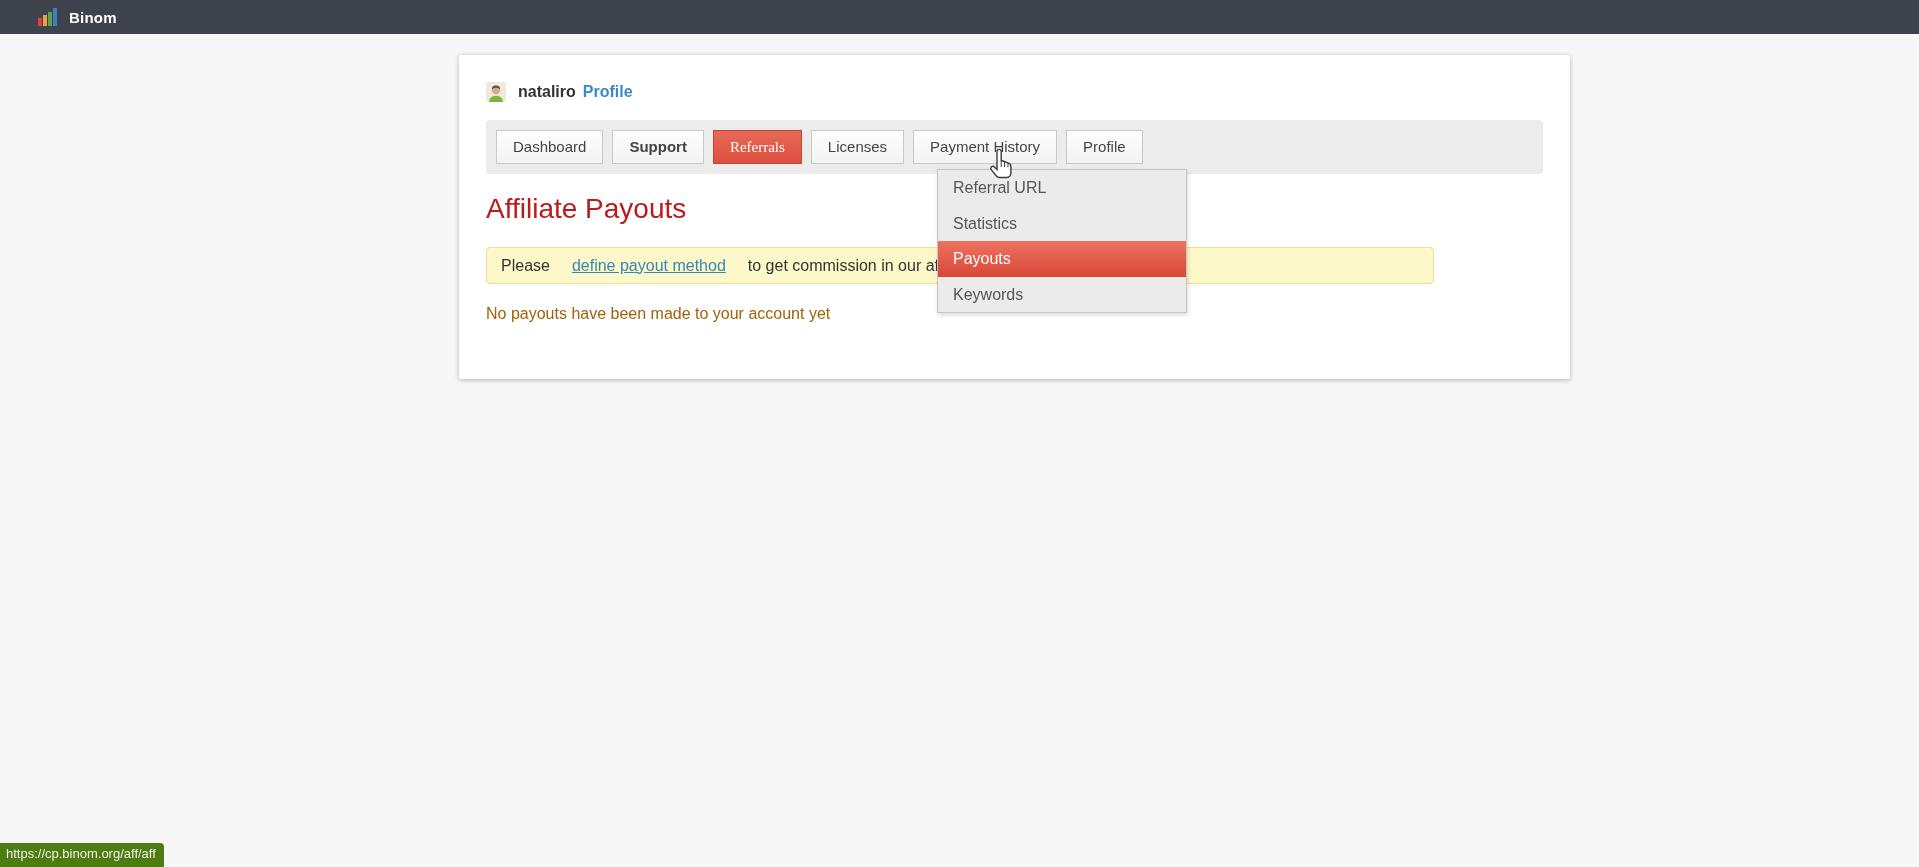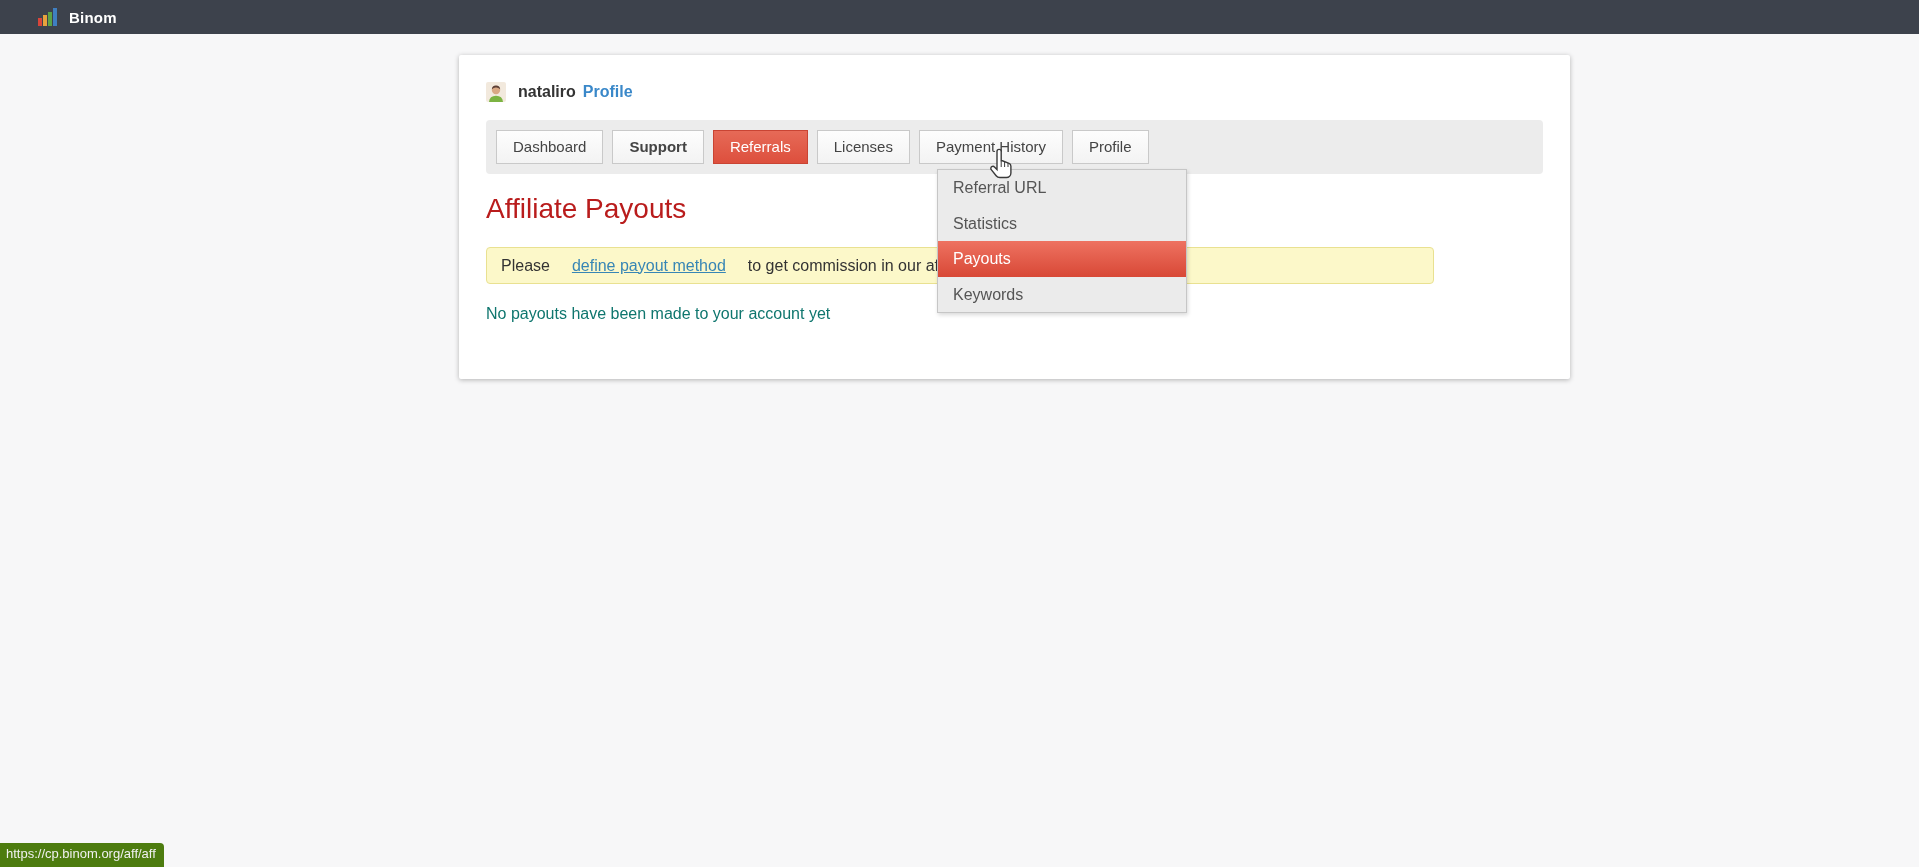--- a/index.html
+++ b/index.html
@@ -50,37 +50,37 @@
     height: 34px; line-height: 32px; padding: 0 16px;
     background: linear-gradient(#fdfdfd, #f3f3f3);
     border: 1px solid #c9c9c9; border-radius: 0;
     font-size: 15px; color: #444; cursor: pointer;
     font-family: "Liberation Sans", sans-serif;
     white-space: nowrap;
   }
   .nav-btn.bold { font-weight: bold; }
   .nav-btn.active {
     background: linear-gradient(#e66a57, #dd4f3d);
-    border-color: #c94433; color: #ffffff;
+    border-color: #c94433; color: #ffffff; font-family: Liberation Serif, serif;
   }
 
   
   .page-title { font-size: 28px; font-weight: 400; color: #b91c1c; margin-bottom: 22px; }
 
   
   .notice {
     width: 948px; height: 37px;
     background: #fcf8c9; border: 1px solid #e9e191; border-radius: 4px;
     display: flex; align-items: center; padding: 0 14px;
     font-size: 16px; color: #333; margin-bottom: 21px;
     overflow: hidden; white-space: nowrap;
   }
   .notice .notice-link { color: #3786b5; text-decoration: underline; cursor: pointer; margin: 0 22px; }
 
-  .empty-message { font-size: 16px; color: #0f766e; }
+  .empty-message { font-size: 16px; color: #a16207; }
 
   
   .dropdown {
     position: absolute; left: 937px; top: 169px;
     width: 250px;
     background: #ebebeb;
     border: 1px solid #c6c6c6;
     box-shadow: 1px 2px 4px rgba(0,0,0,.15);
     z-index: 20;
   }

